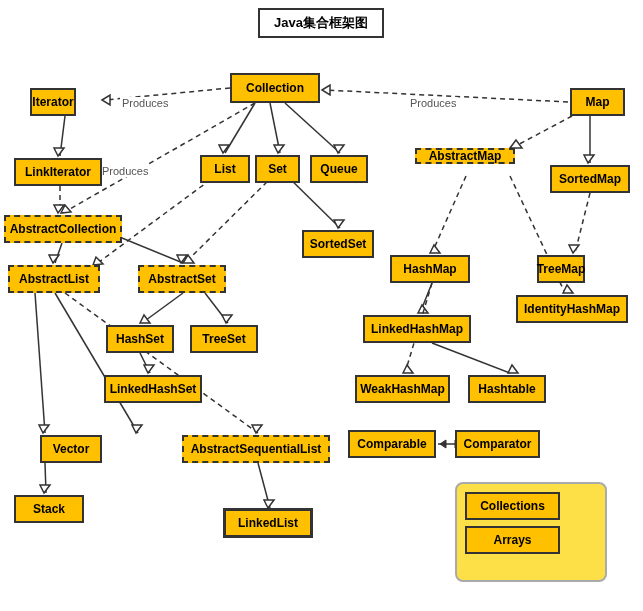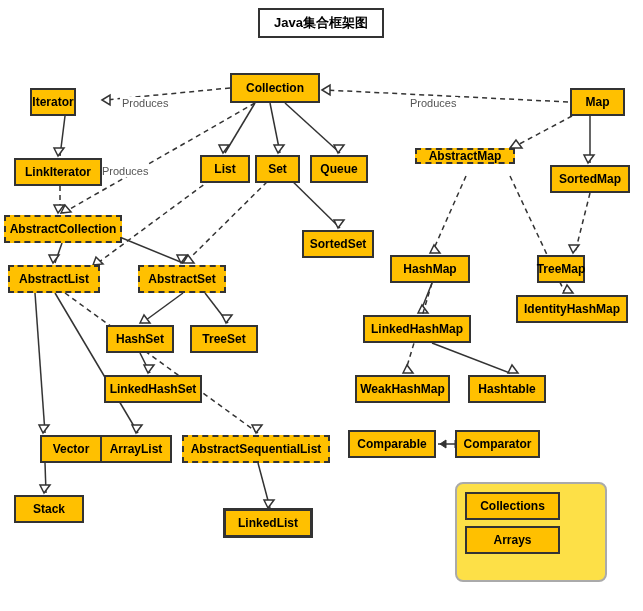--- a/index.html
+++ b/index.html
@@ -215,21 +215,20 @@
   <div class="node solid-box" style="left:355px; top:375px; width:95px; height:28px;">WeakHashMap</div>
 
   <div class="node solid-box" style="left:468px; top:375px; width:78px; height:28px;">Hashtable</div>
 
   <div class="node solid-box" style="left:348px; top:430px; width:88px; height:28px;">Comparable</div>
 
   <div class="node solid-box" style="left:455px; top:430px; width:85px; height:28px;">Comparator</div>
 
   <div class="node solid-box" style="left:12px; top:435px; width:62px; height:28px;margin-left:28px;">Vector</div>
 
-  <div class="node solid-box" style="left:100px; top:435px; width:72px; height:28px;">ArrayList</div>
 
   <div class="node dashed-box" style="left:182px; top:435px; width:148px; height:28px;">AbstractSequentialList</div>
 
   <div class="node solid-box" style="left:14px; top:495px; width:70px; height:28px;">Stack</div>
 
   <div class="node solid-box" style="border-width: 3px; left:223px; top:508px; width:90px; height:30px;">LinkedList</div>
 
   <div class="legend-container" style="left:455px; top:482px; width:152px; height:100px;">
     <div class="node solid-box" style="position:relative; left:auto; top:auto; width:95px; height:28px;">Collections</div>
     <div class="node solid-box" style="position:relative; left:auto; top:auto; width:95px; height:28px;">Arrays</div>

